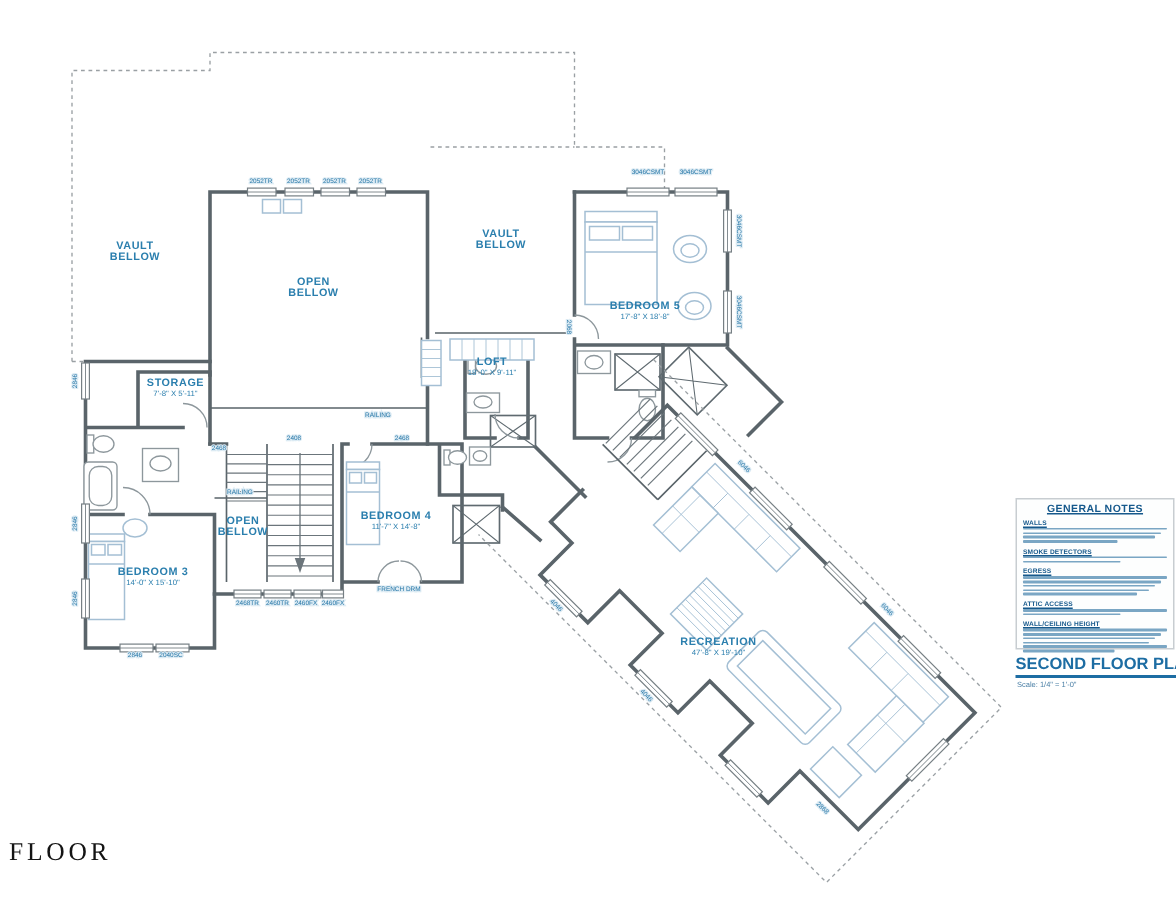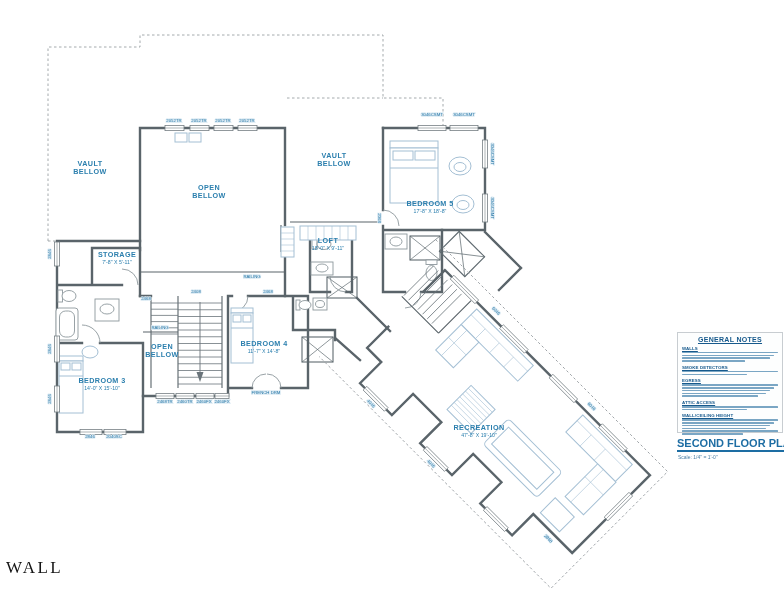--- a/index.html
+++ b/index.html
@@ -348,15 +348,15 @@
         <div class="bar" style="width: 96%;"></div>
         <div class="bar" style="width: 92%;"></div>
         <div class="bar" style="width: 88%;"></div>
         <div class="bar" style="width: 100%;"></div>
         <div class="bar" style="width: 64%;"></div>
       </div>
 </div>
 
 <div class="plan-title">SECOND FLOOR PLAN</div>
 <div class="plan-scale">Scale: 1/4" = 1'-0"</div>
-<div class="watermark">WALL</div>
+<div class="watermark">FLOOR</div>
 
 </div>
 
 </body></html>

